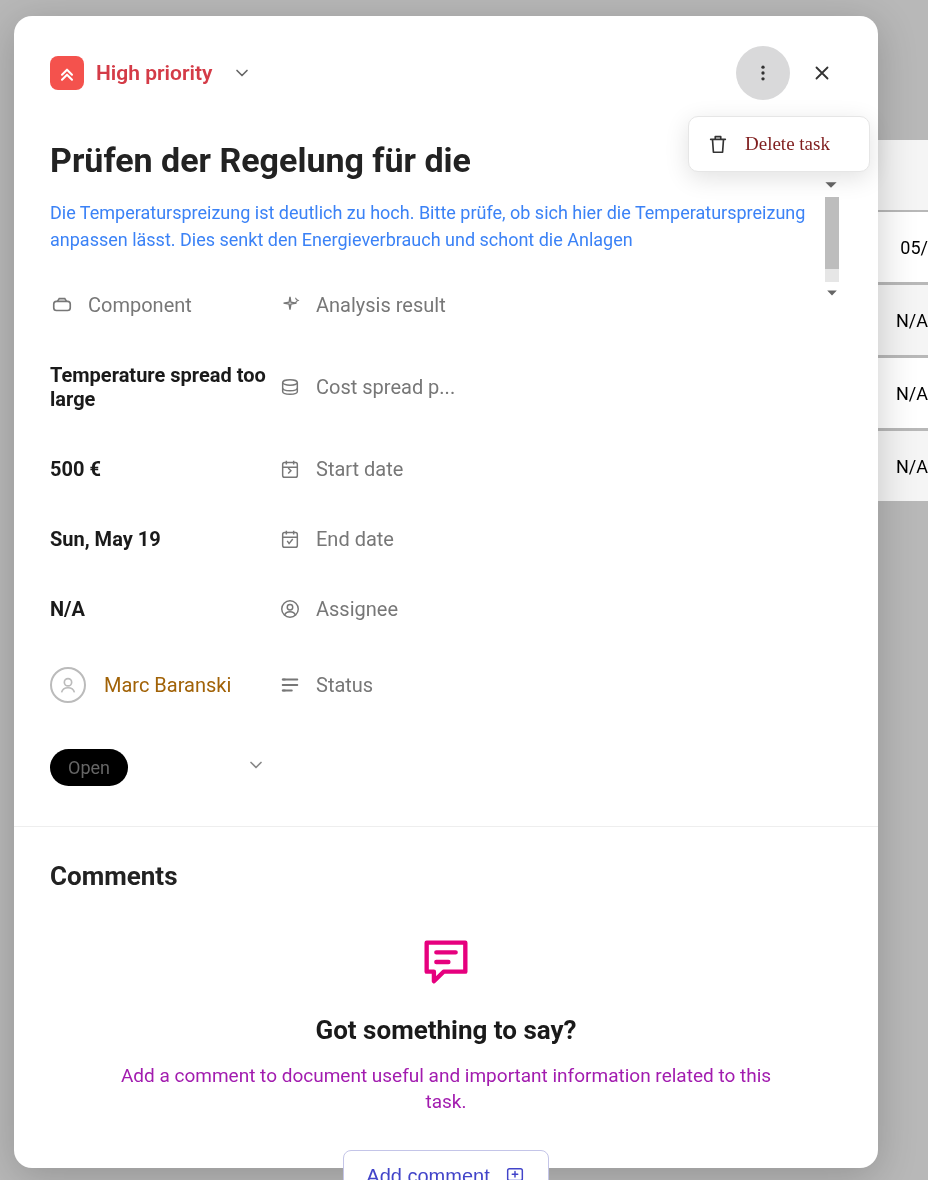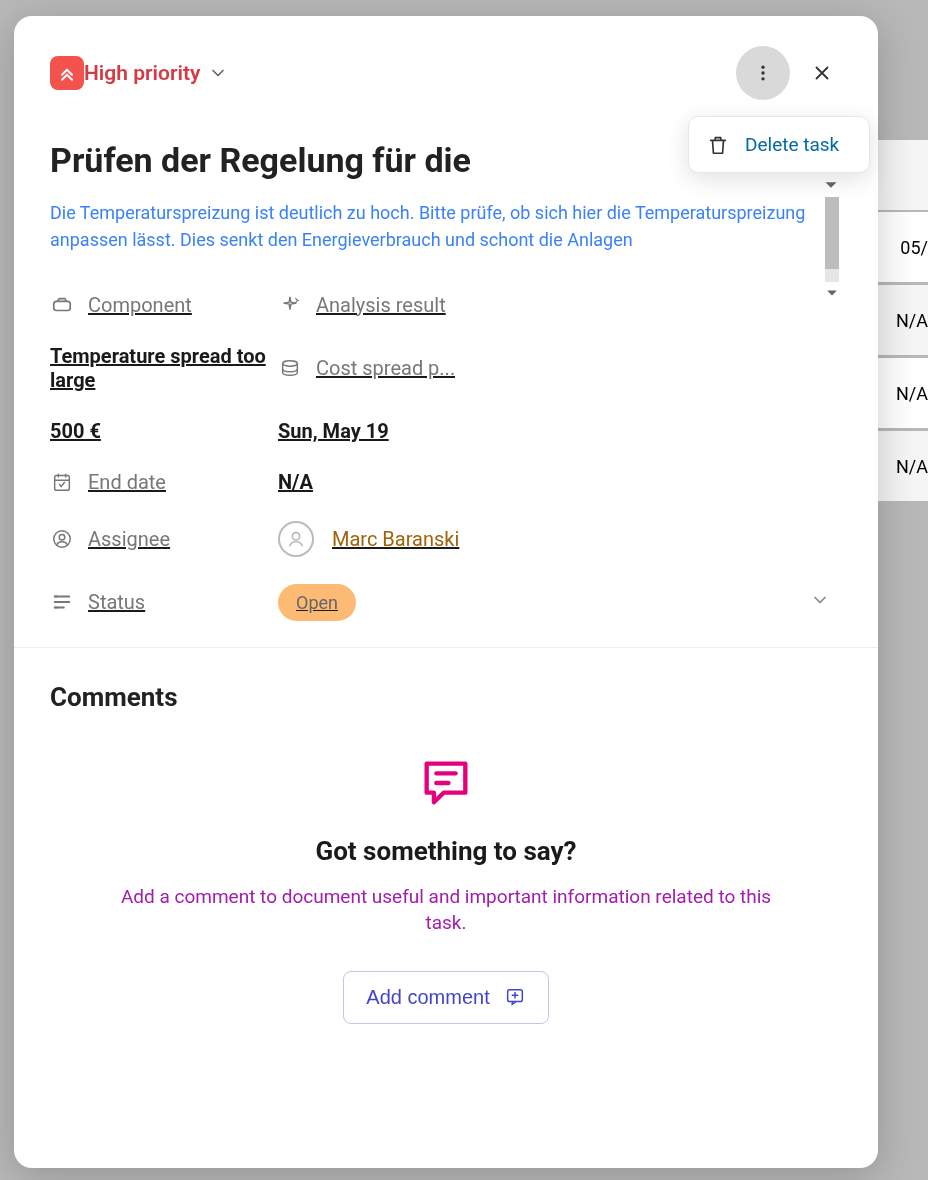--- a/index.html
+++ b/index.html
@@ -44,20 +44,21 @@
       width: 864px;
       height: 1152px;
       background: #fff;
       border-radius: 18px;
       box-shadow: 0 8px 40px rgba(0,0,0,0.2);
       padding: 30px 36px 36px 36px;
     }
     .modal-header {
       display: flex;
       align-items: center;
+      gap: 12px;
       margin-bottom: 40px;
     }
     .priority-icon {
       width: 34px;
       height: 34px;
       background: #f4524d;
       border-radius: 8px;
       display: inline-flex;
       align-items: center;
       justify-content: center;
@@ -110,21 +111,22 @@
       box-shadow: 0 6px 24px rgba(0,0,0,0.12);
       padding: 16px 18px;
       display: flex;
       align-items: center;
       gap: 16px;
       cursor: pointer;
       z-index: 10;
     }
     .popover-label {
       font-size: 19px;
-      color: #0369a1;
+      color: #7f1d1d;
+      font-family: Liberation Serif, serif;
     }
     .title-wrap {
       position: relative;
       margin-bottom: 18px;
     }
     .title-scroll-down {
       position: absolute;
       right: 0;
       bottom: -14px;
       width: 18px;
@@ -170,24 +172,23 @@
       width: 14px;
       height: 72px;
       background: #bdbdbd;
     }
     .desc-scroll-down {
       margin-top: 2px;
     }
     .fields {
       display: grid;
       grid-template-columns: 228px 1fr;
-      row-gap: 27px;
-      align-items: center;
-      margin-bottom: 26px;
-      text-decoration: underline;
+      row-gap: 46px;
+      align-items: center;
+      margin-bottom: 40px;
     }
     .field-label {
       display: flex;
       align-items: center;
       gap: 14px;
       color: #777;
       font-size: 20px;
     }
     .field-label .icon-slot {
       width: 24px;
@@ -218,21 +219,21 @@
       align-items: center;
       justify-content: center;
     }
     .status-row {
       display: flex;
       align-items: center;
       justify-content: space-between;
       width: 100%;
     }
     .status-pill {
-      background: #fdba74;
+      background: #000000;
       color: #666;
       font-size: 18px;
       padding: 8px 18px;
       border-radius: 20px;
       font-weight: 400;
       display: inline-block;
     }
     .status-chevron {
       margin-right: 12px;
     }
@@ -382,20 +383,30 @@
         <svg width="22" height="22" viewBox="0 0 24 24" fill="none">
             <ellipse cx="12" cy="7" rx="8" ry="3" stroke="#777" stroke-width="1.6"></ellipse>
             <path d="M4 7 V13 C4 14.7 7.6 16 12 16 C16.4 16 20 14.7 20 13 V7" stroke="#777" stroke-width="1.6" fill="none"></path>
             <path d="M4 13 V17 C4 18.7 7.6 20 12 20 C16.4 20 20 18.7 20 17 V13" stroke="#777" stroke-width="1.6" fill="none"></path>
           </svg>
       </span>
       <span class="truncate">Cost spread p...</span>
     </div>
     <div class="field-value">500 €</div>
 
+    <div class="field-label">
+      <span class="icon-slot">
+        <svg width="22" height="22" viewBox="0 0 24 24" fill="none">
+            <rect x="4" y="5" width="16" height="16" rx="2" stroke="#777" stroke-width="1.6"></rect>
+            <path d="M8 3 V7 M16 3 V7 M4 10 H20" stroke="#777" stroke-width="1.6"></path>
+            <path d="M10 17 L13 14 L10 11" stroke="#777" stroke-width="1.6" fill="none"></path>
+          </svg>
+      </span>
+      <span>Start date</span>
+    </div>
     <div class="field-value">Sun, May 19</div>
 
     <div class="field-label">
       <span class="icon-slot">
         <svg width="22" height="22" viewBox="0 0 24 24" fill="none">
             <rect x="4" y="5" width="16" height="16" rx="2" stroke="#777" stroke-width="1.6"></rect>
             <path d="M8 3 V7 M16 3 V7 M4 10 H20" stroke="#777" stroke-width="1.6"></path>
             <path d="M9 14 L11 17 L15 12" stroke="#777" stroke-width="1.6" fill="none"></path>
           </svg>
       </span>

